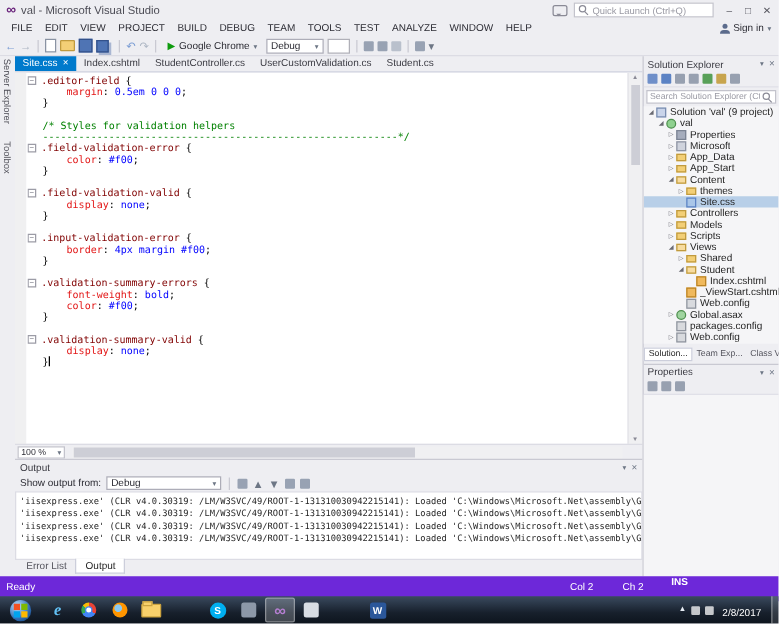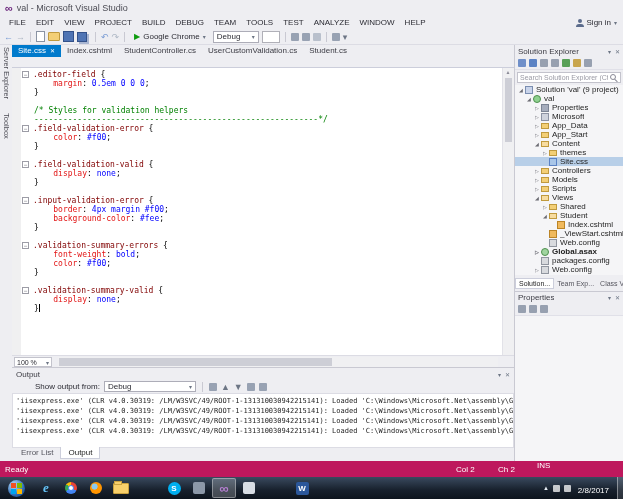--- a/index.html
+++ b/index.html
@@ -52,21 +52,21 @@
   #tabrow{position:absolute;left:12px;top:45px;width:502px;height:12px;display:flex;align-items:flex-end;}
   .dtab{height:12px;line-height:12px;font-size:8px;padding:0 6px;color:#3b3b43;white-space:nowrap;display:flex;align-items:center;gap:4px;}
   .dtab.active{background:#007acc;color:#fff;}
   .tclose{font-size:6px;line-height:12px;}
 
   
   #sidestrip{position:absolute;left:0;top:45px;width:12px;height:416px;background:#eeeef2;display:flex;flex-direction:column;align-items:center;gap:12px;padding-top:2px;box-sizing:border-box;}
   .vtab{writing-mode:vertical-rl;font-size:7.5px;color:#4c4c55;white-space:nowrap;}
 
   
-  #editor{position:absolute;left:12px;top:67px;width:502px;height:298px;background:#fff;overflow:hidden;border-top:1px solid #cccedb;}
+  #editor{position:absolute;left:12px;top:57px;width:502px;height:298px;background:#fff;overflow:hidden;border-top:1px solid #cccedb;}
   .selmargin{position:absolute;left:0;top:0;bottom:0;width:9px;background:#f0f0f1;}
   #code-lines{position:absolute;left:10px;top:2px;right:12px;bottom:0;overflow:hidden;}
   .cl{display:flex;height:9px;line-height:9px;}
   .fold{width:12px;flex:none;font:6px "DejaVu Sans Mono",monospace;color:#7c7c86;}
   .fold.has{width:7px;height:7px;border:1px solid #9c9ca6;background:#fff;text-align:center;line-height:6px;margin:1px 4px 0 0;box-sizing:border-box;}
   .ct{white-space:pre;font:8px "DejaVu Sans Mono",monospace;color:#000;}
   .tk-sel{color:#800000;}
   .tk-prop{color:#e21414;}
   .tk-val{color:#0000ff;}
   .tk-com{color:#008000;}
@@ -82,21 +82,21 @@
   #zoom-label{font-size:7px;color:#2b2b33;}
   .hscroll{position:absolute;left:46px;right:16px;top:1px;height:10px;background:#f0f0f2;}
   .hthumb{position:absolute;left:1px;top:1px;width:62%;height:8px;background:#cdced6;}
 
   
   #output{position:absolute;left:12px;top:367px;width:502px;height:80px;background:#eeeef2;border-top:1px solid #c9c9d2;}
   .out-header{position:absolute;left:0;top:0;right:0;height:12px;display:flex;align-items:center;padding:0 4px;box-sizing:border-box;}
   #out-title{font-size:8px;color:#3b3b43;}
   .hdr-icons{margin-left:auto;display:flex;gap:4px;font-size:6px;color:#6d7685;}
   .out-controls{position:absolute;left:0;top:12px;right:0;height:13px;display:flex;align-items:center;gap:4px;padding:0 4px;box-sizing:border-box;}
-  #out-from{font-size:8px;color:#2b2b33;white-space:nowrap;margin-left:19px;}
+  #out-from{font-size:8px;color:#2b2b33;white-space:nowrap;}
   #out-dd{width:92px;height:11px;}
   #out-source{font-size:8px;color:#2b2b33;}
   #out-icons{display:flex;align-items:center;gap:4px;}
   #out-text{position:absolute;left:0;top:25px;right:0;bottom:0;background:#fff;border:1px solid #dcdce4;overflow:hidden;padding:2px 3px;box-sizing:border-box;}
   .outline{white-space:pre;font:7px "DejaVu Sans Mono",monospace;line-height:10px;color:#1e1e1e;}
 
   
   #panel-tabs{position:absolute;left:12px;top:447px;width:502px;height:14px;display:flex;align-items:flex-start;padding-left:2px;box-sizing:border-box;}
   .ptab{font-size:8px;padding:1px 7px;color:#55555e;}
   .ptab.active{background:#fff;border:1px solid #cccedb;border-top:none;color:#1e1e1e;}
@@ -126,26 +126,26 @@
   .i-asax{background:#9fd49f;border:1px solid #4e8f4e;border-radius:50%;}
   .tlabel{font-size:8px;color:#1e1e1e;overflow:hidden;}
   #se-tabs{position:absolute;left:0;right:0;top:232px;height:12px;display:flex;align-items:center;}
   .setab{font-size:7px;color:#55555e;padding:1px 3px;white-space:nowrap;}
   .setab.active{background:#fff;border:1px solid #cccedb;color:#1e1e1e;}
   #prop-header{top:246px;border-top:1px solid #c9c9d2;}
   #prop-icons{position:absolute;left:0;right:0;top:258px;height:13px;display:flex;align-items:center;gap:3px;padding:0 3px;box-sizing:border-box;border-bottom:1px solid #e0e0e8;}
   .prop-body{position:absolute;left:0;right:0;top:271px;bottom:0;background:#f5f5f7;}
 
   
-  #statusbar{position:absolute;left:0;top:461px;width:623px;height:20px;background:#be185d;color:#fff;font-size:8px;text-align:right;}
+  #statusbar{position:absolute;left:0;top:461px;width:623px;height:20px;background:#6d28d9;color:#fff;font-size:8px;text-align:right;}
   #sb-ready{position:absolute;left:5px;top:4px;}
   .sb-ln{position:absolute;left:413px;top:20px;}
   .sb-col{position:absolute;left:456px;top:4px;}
   .sb-ch{position:absolute;left:498px;top:4px;}
-  .sb-ins{position:absolute;left:537px;top:0;}
+  .sb-ins{position:absolute;left:537px;top:0;font-weight:bold;}
 
   
   #taskbar{position:absolute;left:0;top:477px;width:623px;height:22px;background:linear-gradient(#3a4a5f,#17202c 60%,#0d141d);display:flex;align-items:center;box-sizing:border-box;}
   .start{width:32px;height:22px;display:flex;align-items:center;justify-content:center;}
   .orb{width:17px;height:17px;border-radius:50%;background:radial-gradient(circle at 35% 30%,#bfe3ff,#2f6db6 60%,#123a66);display:grid;grid-template-columns:5px 5px;grid-template-rows:5px 5px;gap:1px;align-content:center;justify-content:center;}
   .p1{background:#f25022;}.p2{background:#7fba00;}.p3{background:#00a4ef;}.p4{background:#ffb900;}
   #tb-apps{display:flex;align-items:center;gap:1px;margin-left:2px;}
   .tb-item{width:24px;height:20px;display:flex;align-items:center;justify-content:center;border-radius:2px;}
   .tb-item.gap{margin-left:28px;}
   .tb-item.active{background:rgba(255,255,255,.22);border:1px solid rgba(255,255,255,.35);box-sizing:border-box;}
@@ -168,20 +168,32 @@
   .show-desktop{width:5px;height:22px;background:rgba(255,255,255,.12);border-left:1px solid rgba(255,255,255,.4);}
 </style>
 </head>
 <body>
 
 <div id="app">
 
   <div id="titlebar">
     <span class="vslogo">∞</span>
     <span id="win-title">val - Microsoft Visual Studio</span>
+    <div class="tbright">
+      <span class="bubble"></span>
+      <div class="quicklaunch">
+        <span class="qmag"></span>
+        <span class="qltext">Quick Launch (Ctrl+Q)</span>
+      </div>
+      <div class="winbtns">
+        <span class="winbtn">–</span>
+        <span class="winbtn">□</span>
+        <span class="winbtn">✕</span>
+      </div>
+    </div>
   </div>
 
   <div id="menubar">
     <span id="menu-items" style="display:flex">
         <span class="menu-item">FILE</span>
         <span class="menu-item">EDIT</span>
         <span class="menu-item">VIEW</span>
         <span class="menu-item">PROJECT</span>
         <span class="menu-item">BUILD</span>
         <span class="menu-item">DEBUG</span>
@@ -324,24 +336,20 @@
         <div class="cl">
           <span class="fold has">−</span>
           <span class="ct"><span class="tk-sel">.input-validation-error</span><span class="tk-pln"> {</span></span>
         </div>
         <div class="cl">
           <span class="fold"></span>
           <span class="ct"><span class="tk-pln">    </span><span class="tk-prop">border</span><span class="tk-pln">: </span><span class="tk-val">4px margin #f00</span><span class="tk-pln">;</span></span>
         </div>
         <div class="cl">
           <span class="fold"></span>
-          <span class="ct"><span class="tk-pln">    </span><span class="tk-prop">background-color</span><span class="tk-pln">: </span><span class="tk-val">#fee</span><span class="tk-pln">;</span></span>
-        </div>
-        <div class="cl">
-          <span class="fold"></span>
           <span class="ct"><span class="tk-pln">}</span></span>
         </div>
         <div class="cl">
           <span class="fold"></span>
           <span class="ct"></span>
         </div>
         <div class="cl">
           <span class="fold has">−</span>
           <span class="ct"><span class="tk-sel">.validation-summary-errors</span><span class="tk-pln"> {</span></span>
         </div>
@@ -534,21 +542,21 @@
         <div class="trow" style="padding-left: 26px;">
           <span class="exp"></span>
           <span class="ti i-cshtml"></span>
           <span class="tlabel">_ViewStart.cshtml</span>
         </div>
         <div class="trow" style="padding-left: 26px;">
           <span class="exp"></span>
           <span class="ti i-config"></span>
           <span class="tlabel">Web.config</span>
         </div>
-        <div class="trow" style="padding-left: 18px; font-weight: bold;">
+        <div class="trow" style="padding-left: 18px;">
           <span class="exp">▷</span>
           <span class="ti i-asax"></span>
           <span class="tlabel">Global.asax</span>
         </div>
         <div class="trow" style="padding-left: 18px;">
           <span class="exp"></span>
           <span class="ti i-config"></span>
           <span class="tlabel">packages.config</span>
         </div>
         <div class="trow" style="padding-left: 18px;">

